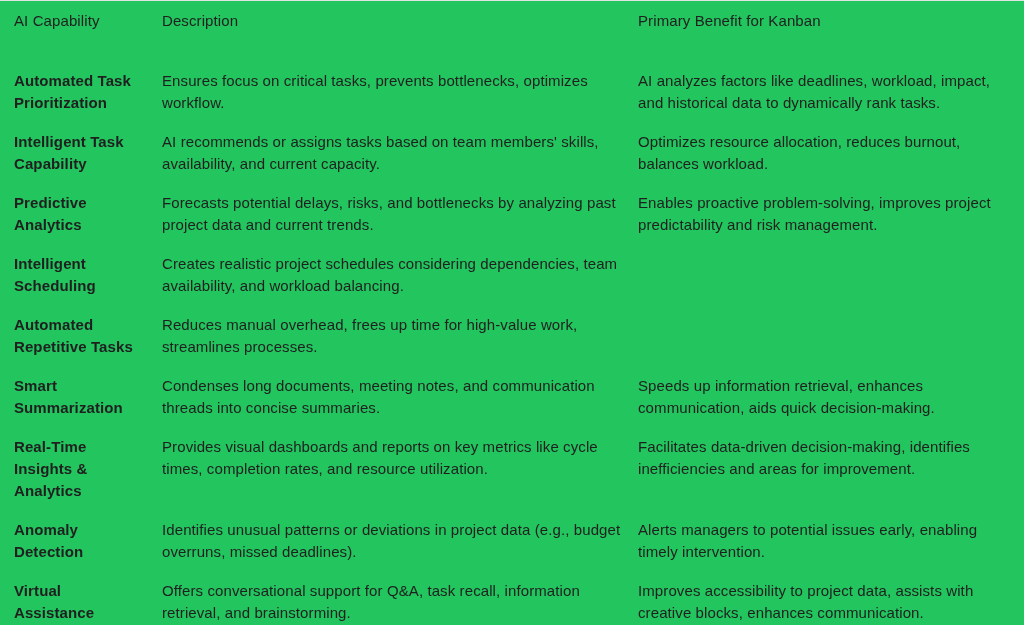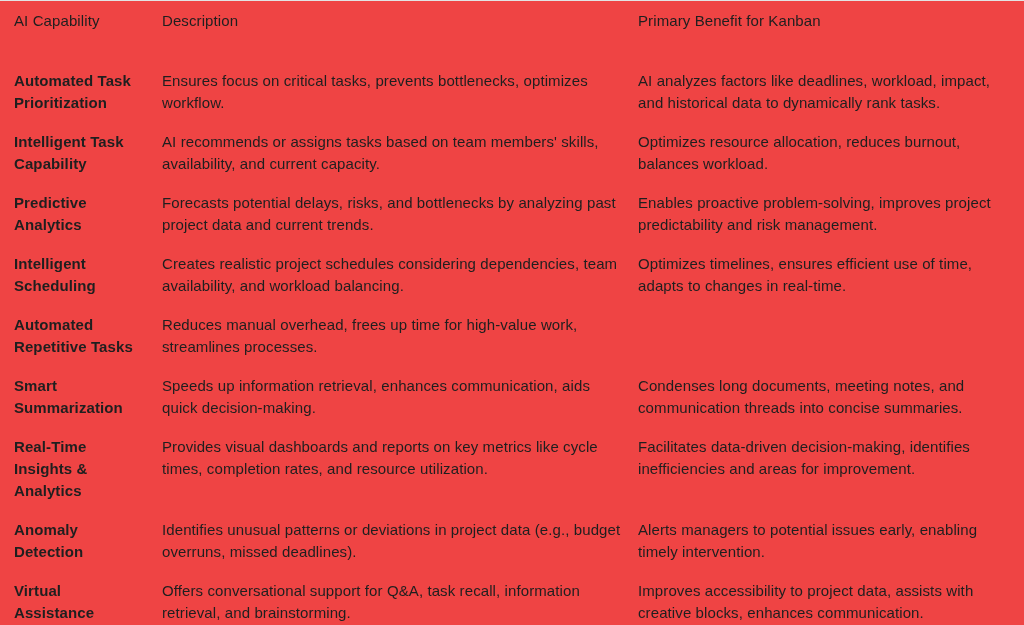--- a/index.html
+++ b/index.html
@@ -9,21 +9,21 @@
     background: #f9f9f9;
     font-family: "Liberation Sans", sans-serif;
     color: #1f1f1f;
   }
   .page {
     width: 1024px;
     height: 625px;
     overflow: hidden;
     border-top: 1px solid #e2e4e3;
     padding: 9px 0 0 14px;
-    background: #ef4444;
+    background: #22c55e;
   }
   .row {
     display: grid;
     grid-template-columns: 148px 476px 1fr;
     margin-bottom: 17px;
   }
   .row.header { margin-bottom: 38px; }
   .cell {
     font-size: 15px;
     line-height: 22px;
@@ -65,32 +65,31 @@
 
   <div class="row">
     <div class="cell cap">Predictive Analytics</div>
     <div class="cell">Forecasts potential delays, risks, and bottlenecks by analyzing past project data and current trends.</div>
     <div class="cell benefit">Enables proactive problem-solving, improves project predictability and risk management.</div>
   </div>
 
   <div class="row">
     <div class="cell cap">Intelligent Scheduling</div>
     <div class="cell">Creates realistic project schedules considering dependencies, team availability, and workload balancing.</div>
-    <div class="cell benefit">Optimizes timelines, ensures efficient use of time, adapts to changes in real-time.</div>
   </div>
 
   <div class="row">
     <div class="cell cap">Automated Repetitive Tasks</div>
     <div class="cell benefit">Reduces manual overhead, frees up time for high-value work, streamlines processes.</div>
   </div>
 
   <div class="row">
     <div class="cell cap">Smart Summarization</div>
+    <div class="cell">Condenses long documents, meeting notes, and communication threads into concise summaries.</div>
     <div class="cell benefit">Speeds up information retrieval, enhances communication, aids quick decision-making.</div>
-    <div class="cell">Condenses long documents, meeting notes, and communication threads into concise summaries.</div>
   </div>
 
   <div class="row">
     <div class="cell cap">Real-Time Insights &amp; Analytics</div>
     <div class="cell">Provides visual dashboards and reports on key metrics like cycle times, completion rates, and resource utilization.</div>
     <div class="cell benefit">Facilitates data-driven decision-making, identifies inefficiencies and areas for improvement.</div>
   </div>
 
   <div class="row">
     <div class="cell cap">Anomaly Detection</div>

